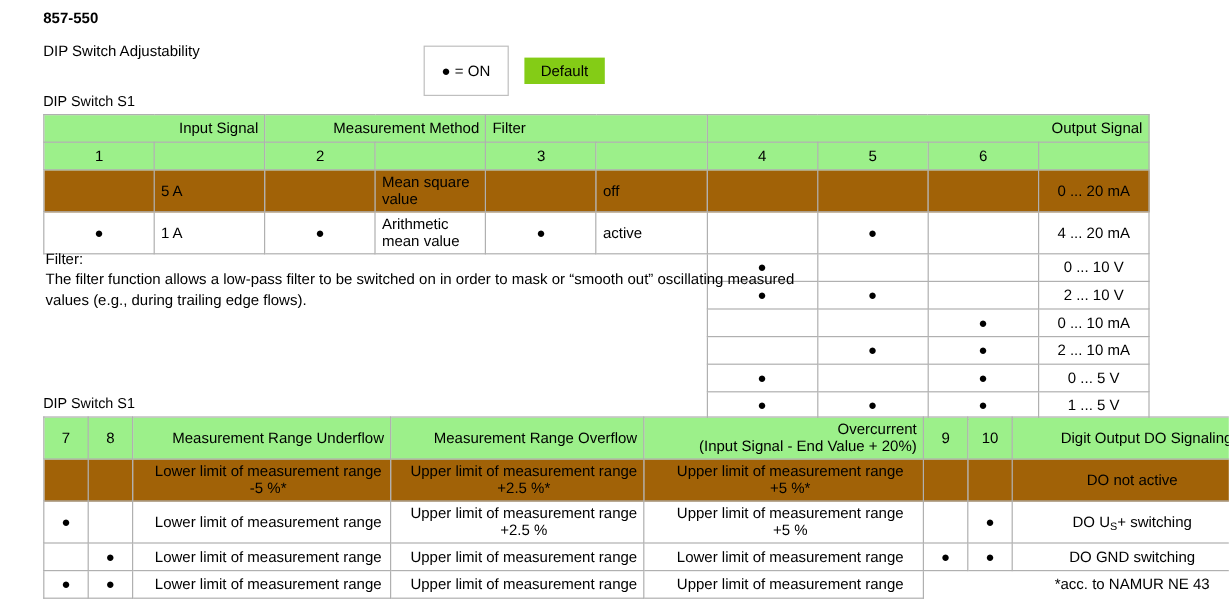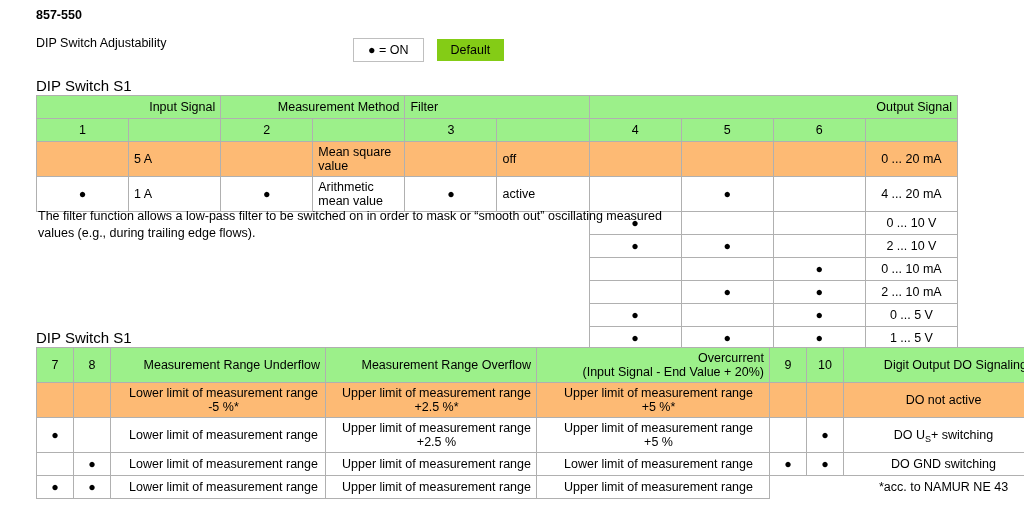--- a/index.html
+++ b/index.html
@@ -41,35 +41,35 @@
     position: absolute;
     left: 337px;
     top: 38px;
     display: flex;
     align-items: center;
     gap: 13px;
   }
   .legend-on {
     border: 1px solid #bfbfbf;
     background: #ffffff;
-    padding: 4px 14px;
+    padding: 13px 14px;
     font-size: 12.5px;
     line-height: 14px;
     white-space: nowrap;
   }
   .legend-default {
     background: #84cc16;
     padding: 4px 14px;
     font-size: 12.5px;
     line-height: 14px;
     white-space: nowrap;
   }
   .section-label {
     position: absolute;
-    font-size: 15px;
+    font-size: 12px;
   }
   #s1-label-1 { left: 20px; top: 77px; }
   #s1-label-2 { left: 20px; top: 329px; }
 
   table {
     border-collapse: collapse;
     table-layout: fixed;
     font-size: 12.5px;
   }
   table td, table th {
@@ -78,21 +78,21 @@
     vertical-align: middle;
     font-weight: normal;
     height: 16px;
   }
   .hdr {
     background: #9cf08a;
     text-align: right;
     font-size: 12.5px;
   }
   .cyan {
-    background: #fdba74;
+    background: #a16207;
   }
   .ctr { text-align: center; padding-left: 16px; }
   .lft { text-align: left; }
   .nob { border: none !important; background: transparent !important; }
 
   
   #table1 {
     position: absolute;
     left: 20px;
     top: 95px;
@@ -260,20 +260,21 @@
           <td class="filt-col nob"></td>
           <td class="num-col">●</td>
           <td class="num-col">●</td>
           <td class="num-col">●</td>
           <td class="out-col">1 ... 5 V</td>
         </tr>
       </tbody>
   </table>
 
   <div class="filter-note">
+    <span class="ttl">Filter:</span>
     <span>The filter function allows a low-pass filter to be switched on in order to mask or “smooth out” oscillating measured values (e.g., during trailing edge flows).</span>
   </div>
 
   <div class="section-label" id="s1-label-2">DIP Switch  S1</div>
 
   <table id="table2">
     <tbody id="t2-body">
         <tr>
           <td class="hdr n-col">7</td>
           <td class="hdr n-col">8</td>

